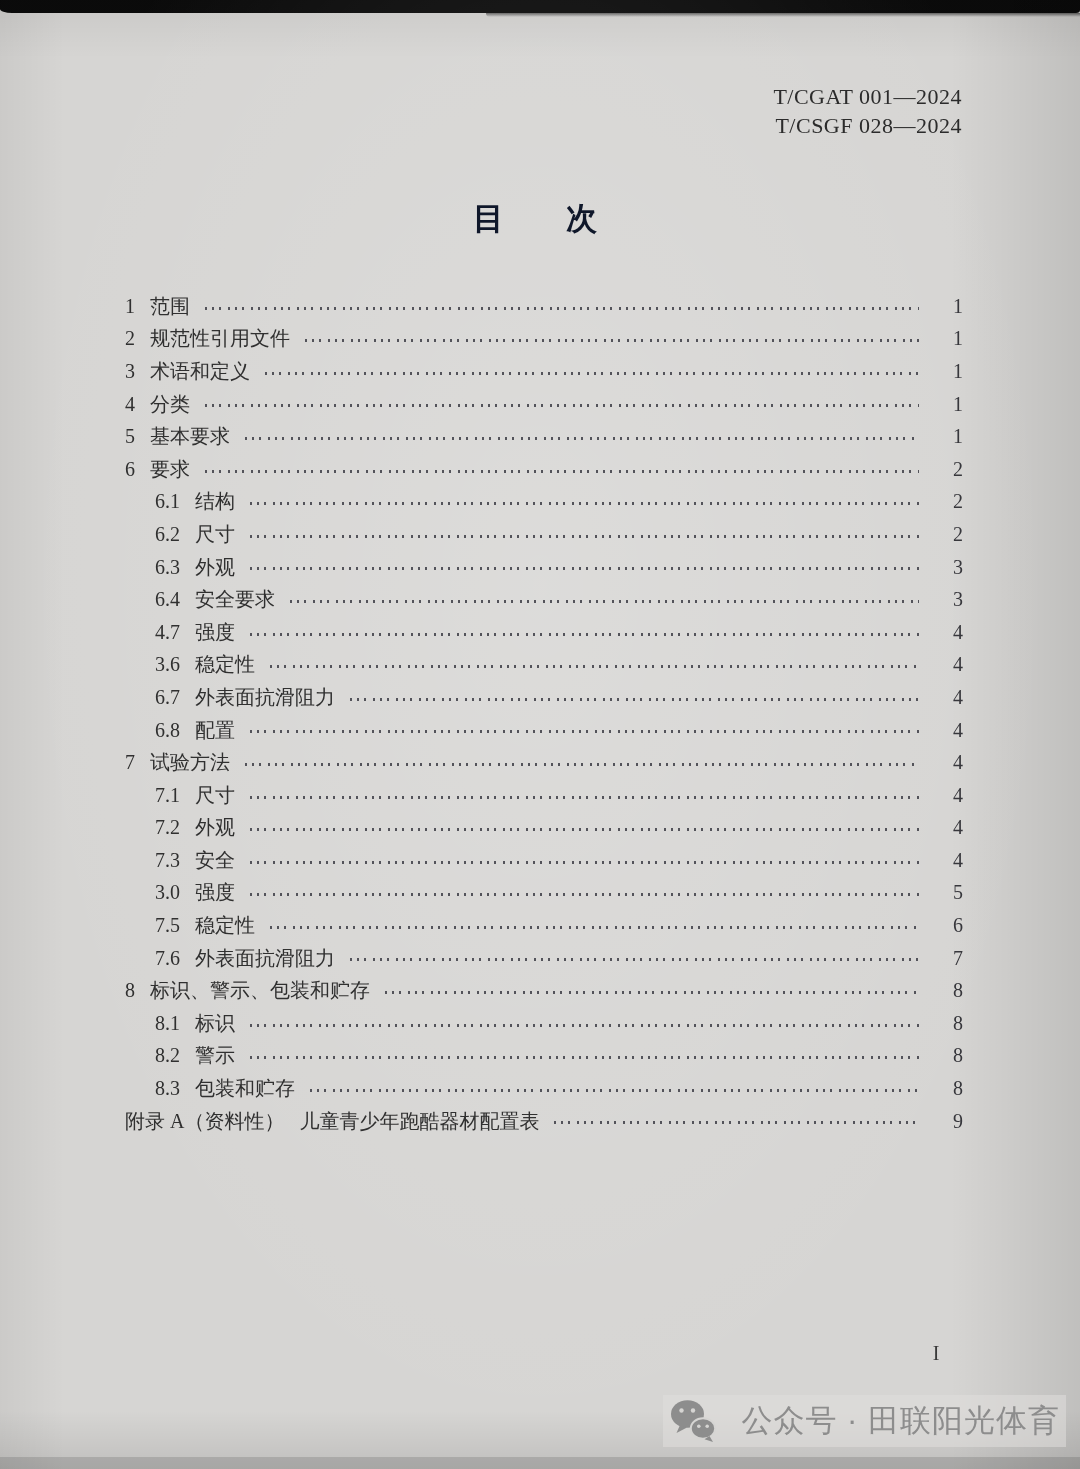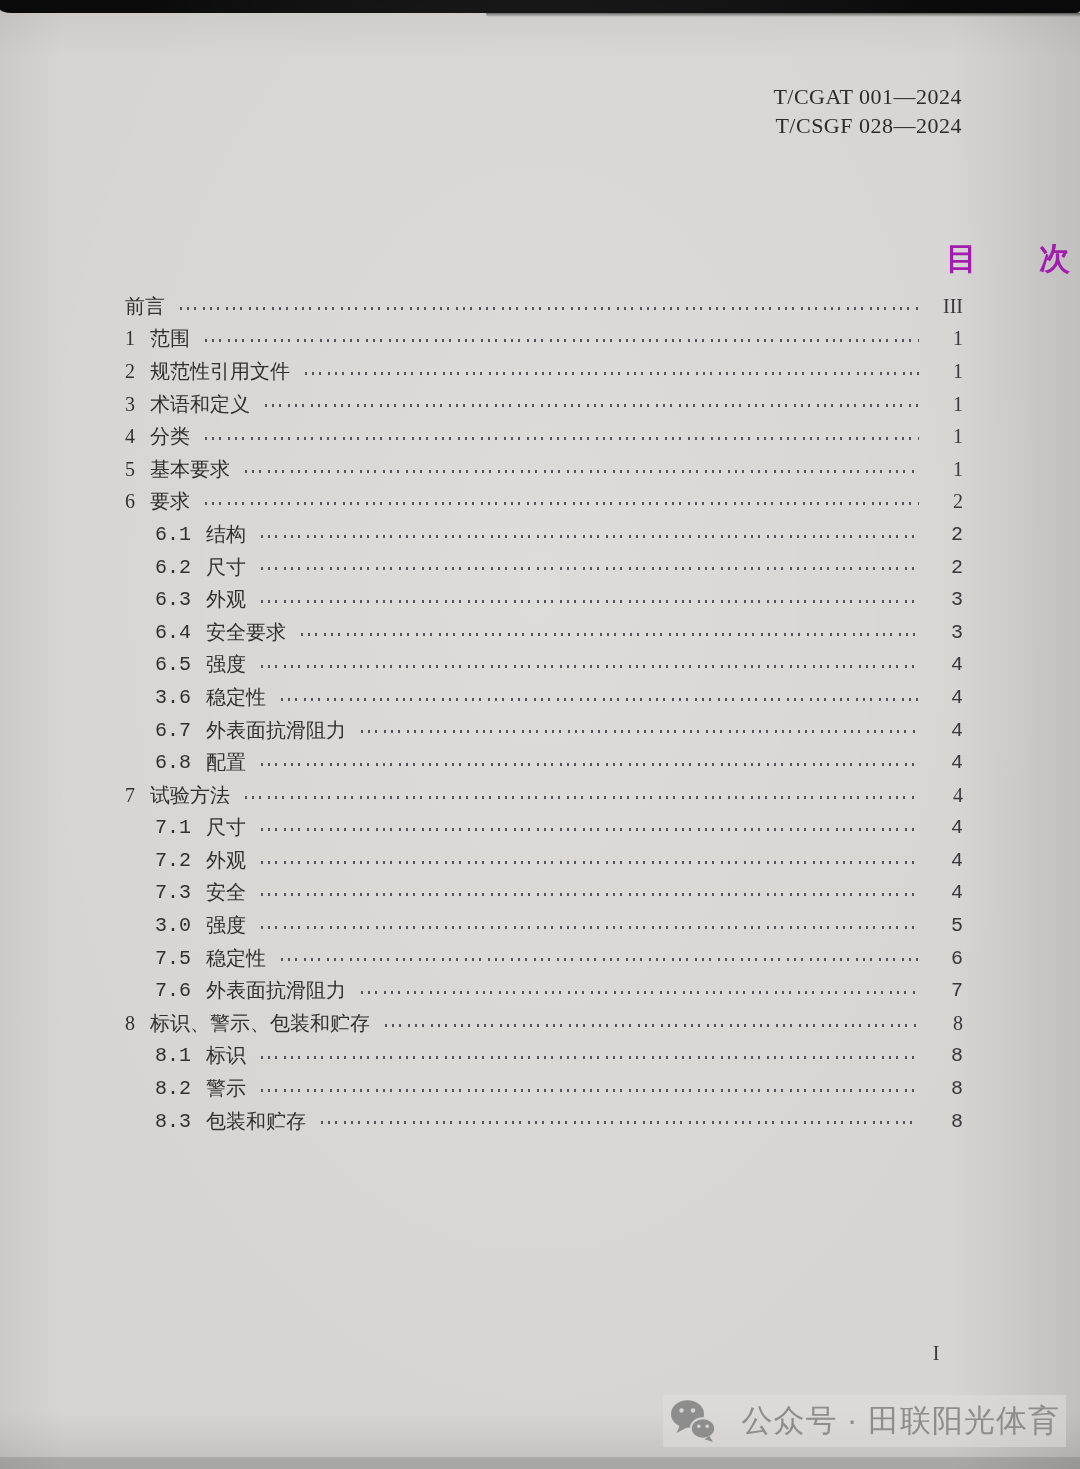--- a/index.html
+++ b/index.html
@@ -39,41 +39,40 @@
     text-align: right;
     font-weight: normal;
     font-size: 22px;
     line-height: 29px;
     letter-spacing: 0.5px;
     color: #2b2b2b;
   }
   .doc-title {
     position: absolute;
     top: 198px; left: 0; right: 10px;
-    text-align: right;
+    text-align: center;
     font-weight: bold;
     font-size: 31px;
-    color: #a21caf;
+    color: #0f172a;
     white-space: pre;
-    margin-top: 40px;
   }
   .toc {
     position: absolute;
     left: 125px; right: 117px;
     top: 290px;
   }
   .toc-row {
     display: flex;
     align-items: center;
     height: 32.6px;
     font-size: 20px;
     color: #303030;
     white-space: pre;
   }
-  .toc-row.lvl1 { padding-left: 30px; font-family: Liberation Mono, monospace; }
+  .toc-row.lvl1 { padding-left: 30px; }
   .toc-num { margin-right: 15px; }
   .toc-leader {
     flex: 1;
     align-self: stretch;
     margin: 0 8px 0 12px;
     background-image:
       radial-gradient(circle 1.5px at 4px 55%,  #53535a 99%, rgba(0,0,0,0) 100%),
       radial-gradient(circle 1.5px at 11px 55%, #53535a 99%, rgba(0,0,0,0) 100%),
       radial-gradient(circle 1.5px at 18px 55%, #53535a 99%, rgba(0,0,0,0) 100%);
     background-size: 23px 100%;
@@ -125,26 +124,20 @@
 
 <div class="doc-codes">
   <div>T/CGAT 001—2024</div>
   <div>T/CSGF 028—2024</div>
 </div>
 
 <div class="doc-title">目　　次</div>
 
 <div class="toc">
     <div class="toc-row">
-    
-    <span class="toc-label">前言</span>
-    <span class="toc-leader"></span>
-    <span class="toc-page">III</span>
-  </div>
-    <div class="toc-row">
     <span class="toc-num">1</span>
     <span class="toc-label">范围</span>
     <span class="toc-leader"></span>
     <span class="toc-page">1</span>
   </div>
     <div class="toc-row">
     <span class="toc-num">2</span>
     <span class="toc-label">规范性引用文件</span>
     <span class="toc-leader"></span>
     <span class="toc-page">1</span>
@@ -191,21 +184,21 @@
     <span class="toc-leader"></span>
     <span class="toc-page">3</span>
   </div>
     <div class="toc-row lvl1">
     <span class="toc-num">6.4</span>
     <span class="toc-label">安全要求</span>
     <span class="toc-leader"></span>
     <span class="toc-page">3</span>
   </div>
     <div class="toc-row lvl1">
-    <span class="toc-num">6.5</span>
+    <span class="toc-num">4.7</span>
     <span class="toc-label">强度</span>
     <span class="toc-leader"></span>
     <span class="toc-page">4</span>
   </div>
     <div class="toc-row lvl1">
     <span class="toc-num">3.6</span>
     <span class="toc-label">稳定性</span>
     <span class="toc-leader"></span>
     <span class="toc-page">4</span>
   </div>
@@ -279,20 +272,26 @@
     <span class="toc-num">8.2</span>
     <span class="toc-label">警示</span>
     <span class="toc-leader"></span>
     <span class="toc-page">8</span>
   </div>
     <div class="toc-row lvl1">
     <span class="toc-num">8.3</span>
     <span class="toc-label">包装和贮存</span>
     <span class="toc-leader"></span>
     <span class="toc-page">8</span>
+  </div>
+    <div class="toc-row">
+    <span class="toc-num">附录 A（资料性）</span>
+    <span class="toc-label">儿童青少年跑酷器材配置表</span>
+    <span class="toc-leader"></span>
+    <span class="toc-page">9</span>
   </div>
   </div>
 
 <div class="folio">I</div>
 
 <div class="watermark">
   <span>
     <svg class="wechat-icon" width="48" height="44" viewBox="0 0 48 44">
       <ellipse cx="18.5" cy="15" rx="16.5" ry="13.8" fill="#8d8d8d"></ellipse>
       <path d="M11 26 L7.5 34 L18 28.5 Z" fill="#8d8d8d"></path>

